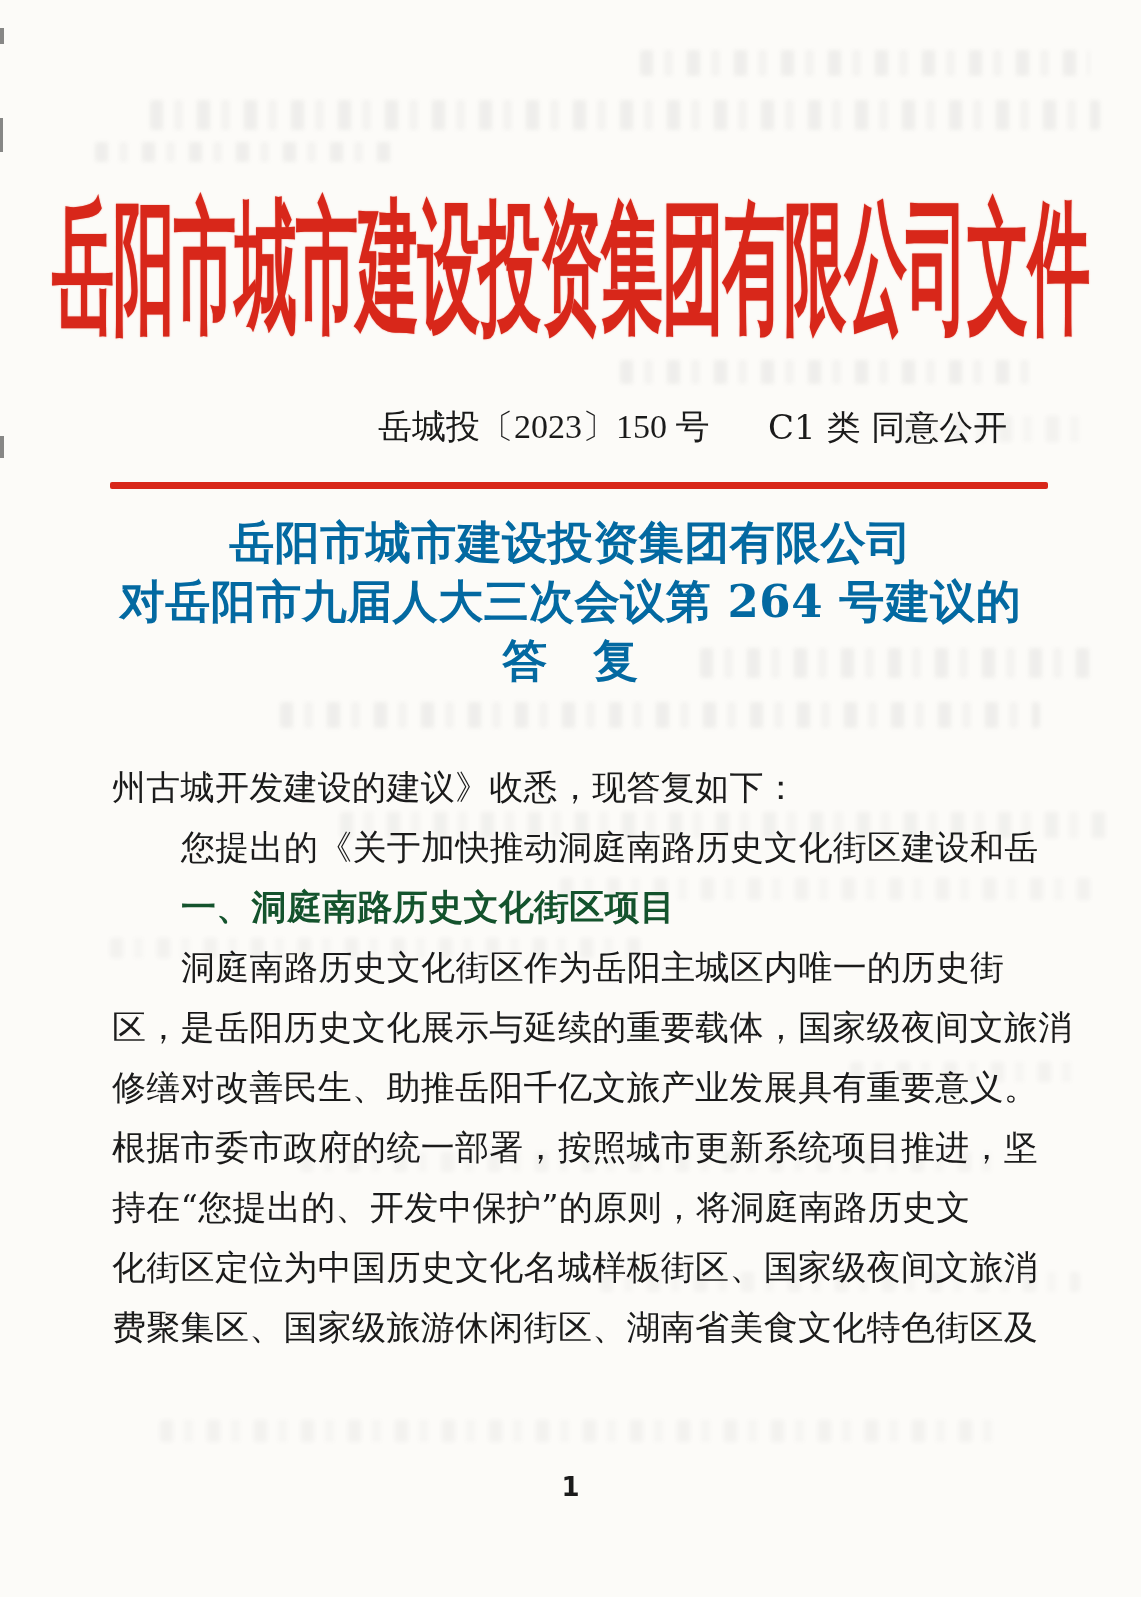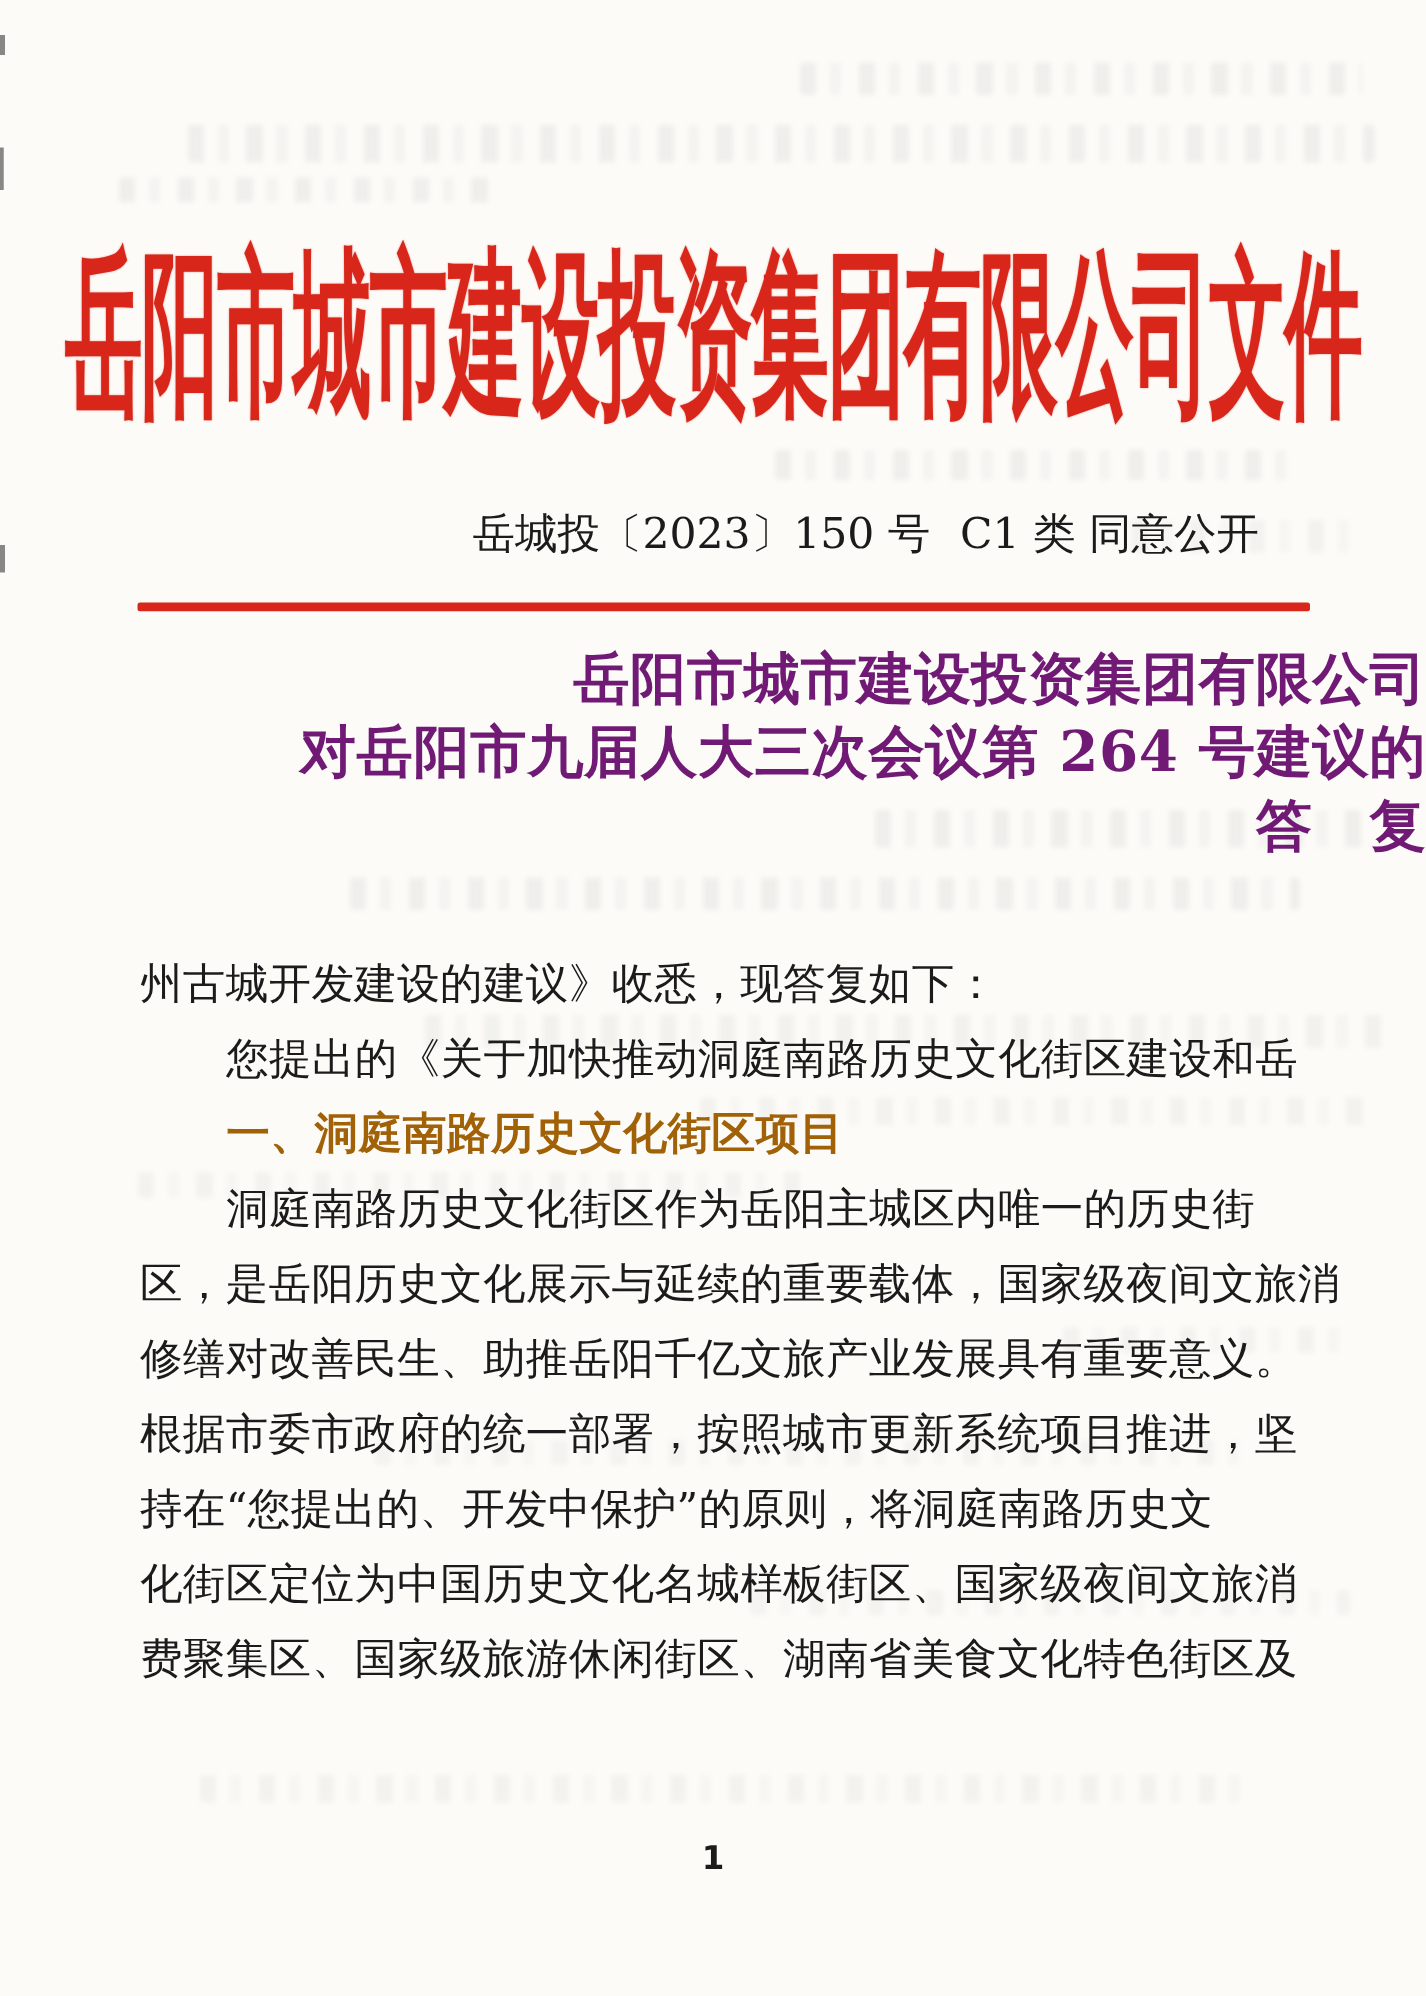--- a/index.html
+++ b/index.html
@@ -25,52 +25,52 @@
     color:var(--red);
     transform:scaleY(2.32);
     transform-origin:center;
     text-shadow:0 0 1px rgba(216,39,26,.55);
   }
   .doc-meta {
     position:absolute; top:406px; left:0; width:100%;
     height:42px; font-size:34px; line-height:42px;
     white-space:nowrap;
   }
-  .doc-number   { position:absolute; left:378px; }
+  .doc-number   { position:absolute; left:378px;font-family:Liberation Serif, serif; }
   .doc-class    { position:absolute; left:768px; }
   .red-rule {
     position:absolute; top:482px; left:110px;
     width:938px; height:7px;
     background:var(--red);
     border-radius:2px;
   }
   
   .doc-title {
     position:absolute; top:513px; left:0; width:100%;
-    text-align:right;
+    text-align:center;
     font-size:45px; font-weight:bold;
     line-height:59px; letter-spacing:0.5px;
-    color:#701a75;
+    color:#0369a1;
     white-space:nowrap;
   }
   
   .body-block {
     position:absolute; top:757px; left:112px; width:925px;
     font-size:34px;
   }
   .line {
     height:60px; line-height:60px;
     white-space:nowrap;
     letter-spacing:0.3px;
   }
   .indent { padding-left:69px; }
   .heading {
     font-family:"DejaVu Sans","Liberation Sans",sans-serif;
     font-weight:bold; font-size:35px;
-    color:#a16207;
+    color:#14532d;
   }
   .page-number {
     position:absolute; top:1472px; left:0; width:100%;
     text-align:center; font-size:26px; font-weight:bold;
     font-family:"DejaVu Sans","Liberation Sans",sans-serif;
   }
   
   .smudge {
     position:absolute;
     background:repeating-linear-gradient(90deg,

